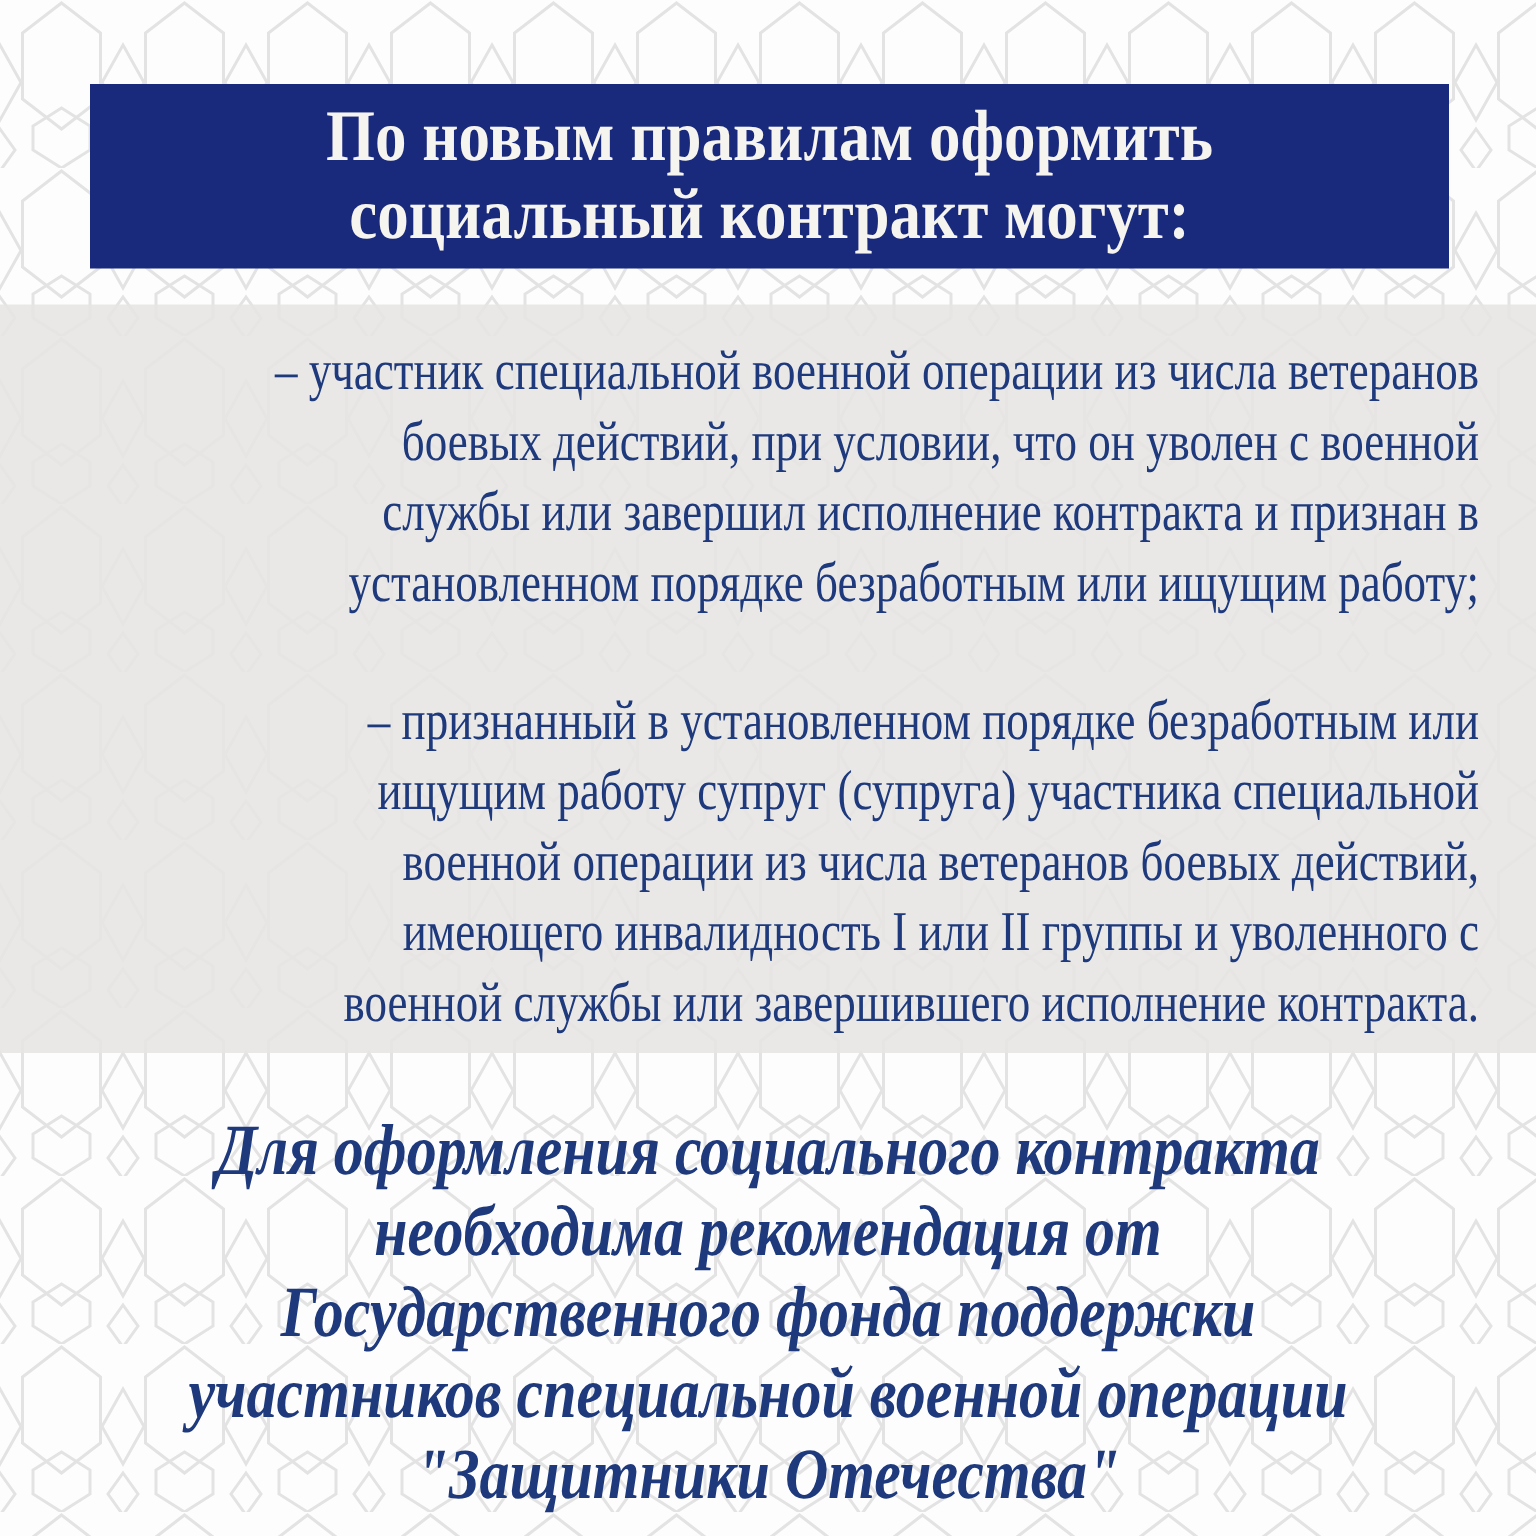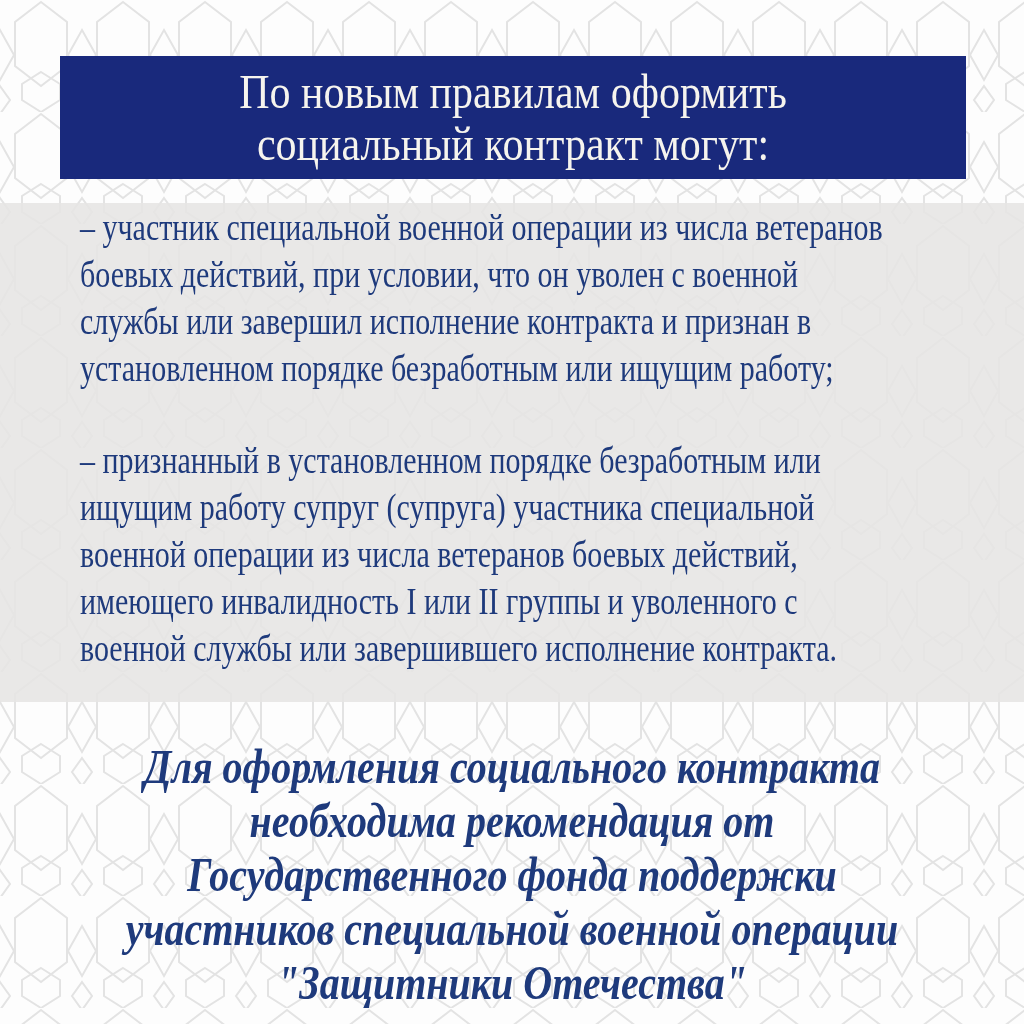--- a/index.html
+++ b/index.html
@@ -15,29 +15,29 @@
     position:absolute; left:0; top:203px; width:1024px; height:499px;
     background: var(--panel_bg, #e6e5e3);
     opacity:0.87;
     z-index:1;
   }
 
   .banner {
     position:absolute; left:60px; top:56px; width:906px; height:123px;
     background: var(--banner_bg, #19297c);
     z-index:2;
-    display:flex; flex-direction:column; justify-content:center; align-items:center;
+    display:flex; flex-direction:column; justify-content:center; align-items:center;font-weight:bold;
   }
   .banner-line {
     color: var(--banner_text, #f6f4ee);
     font-size:42px; line-height:52px; white-space:nowrap;
     transform:scaleY(1.15);
   }
 
-  .body-text { position:absolute; left:80px; top:203px; width:906px; z-index:3; }
+  .body-text { position:absolute; left:80px; top:224px; width:906px; z-index:3;text-align:right; }
   .para { margin:0 0 45px 0; }
   .body-line {
     color: var(--ink, #1e3a7c);
     font-size:30px; line-height:47px; white-space:nowrap;
     transform:scaleY(1.25); transform-origin:left center;
   }
 
   .footer { position:absolute; left:0; top:740px; width:1024px; text-align:center; z-index:3;font-style:italic; }
   .footer-line {
     color: var(--ink, #1e3a7c);

